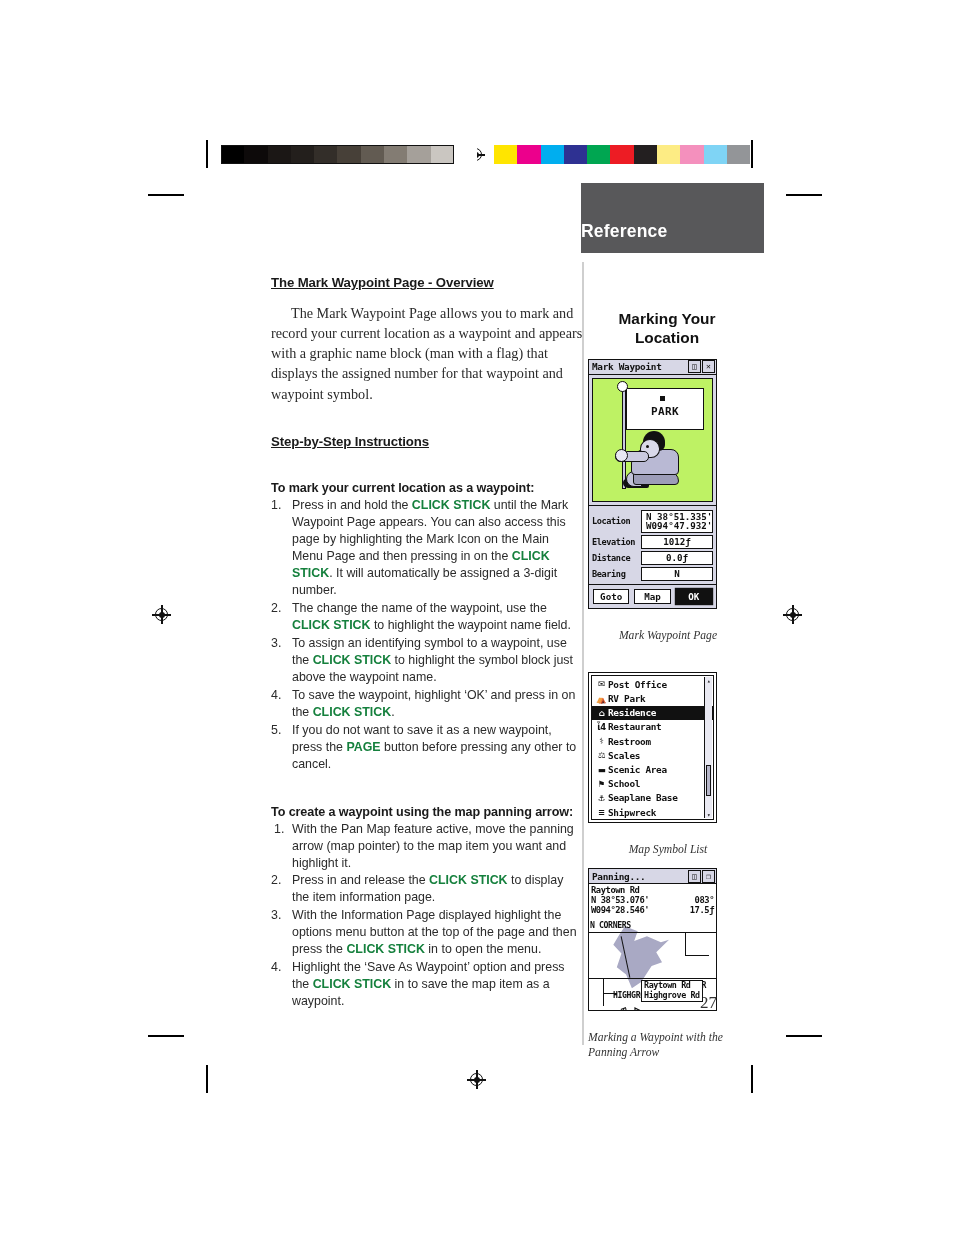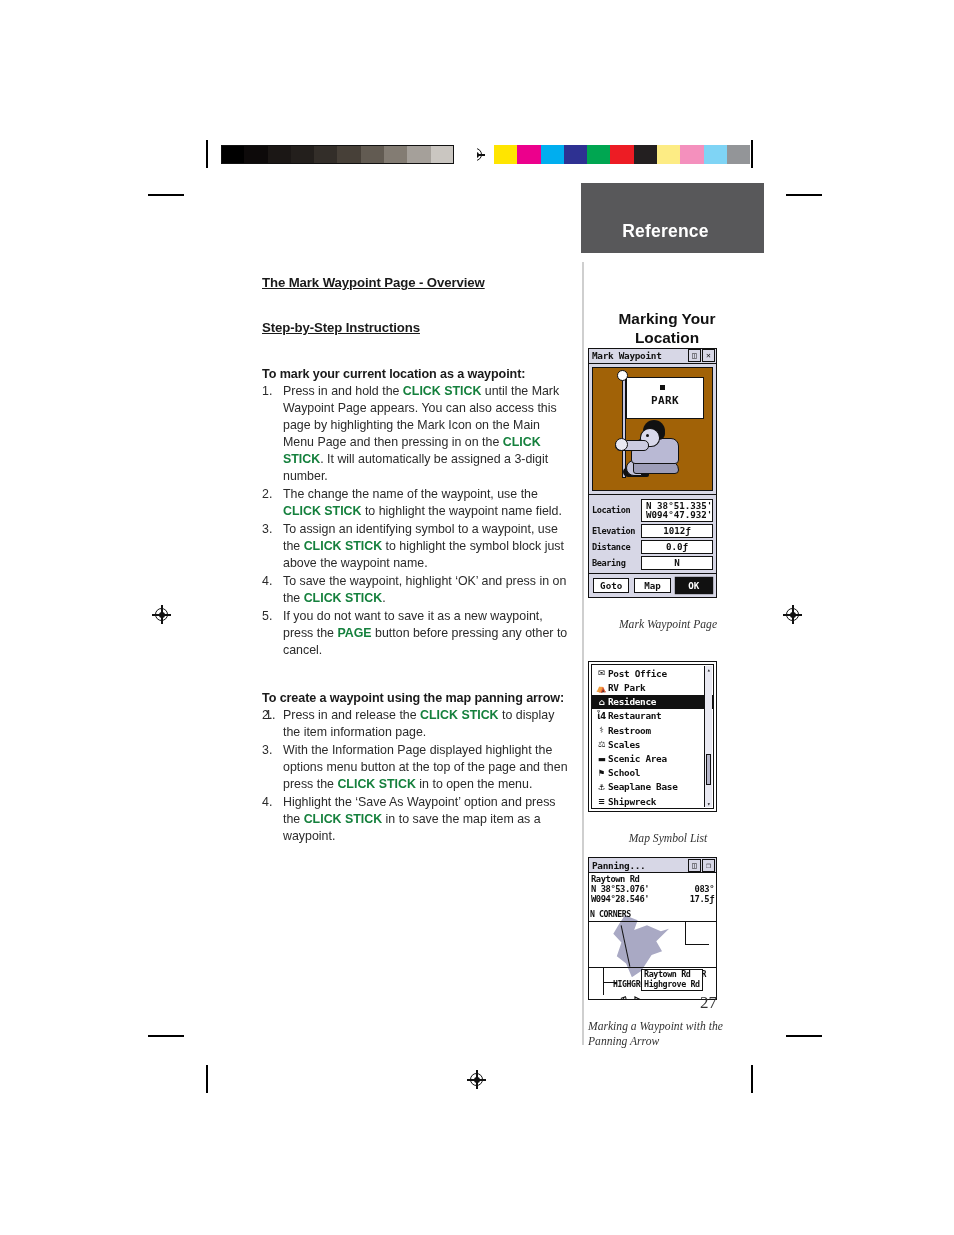--- a/index.html
+++ b/index.html
@@ -41,26 +41,26 @@
     border: 1px solid #111; box-sizing: border-box; pointer-events: none;
   }
 
   
   .ref-tab {
     position: absolute; left: 581px; top: 183px; width: 183px; height: 70px;
     background: #58585a;
   }
   .ref-tab span {
     position: absolute; left: 0; right: 14px; bottom: 11px;
-    text-align: center; color: #ffffff;
+    text-align: left; color: #ffffff;
     font-size: 17.5px; font-weight: bold; letter-spacing: .2px;
   }
 
   
-  .maincol { position: absolute; left: 262px; top: 275px; width: 312px; }
+  .maincol { position: absolute; left: 271px; top: 275px; width: 312px; }
   .hdr-underline {
     font-size: 13.2px; font-weight: bold; color: #1a1a1a;
     text-decoration: underline; letter-spacing: -.1px;
   }
   .serif-para {
     font-family: "Liberation Serif", serif;
     font-size: 14.2px; color: #2b2b2b; line-height: 1.42;
     text-indent: 20px; margin-top: 13px;
   }
   .sub-hdr { margin-top: 30px; }
@@ -120,21 +120,21 @@
   .tb-btn {
     width: 13px; height: 13px; margin-right: 1px;
     border: 1px solid #111; background: #d7d7e6;
     display: flex; align-items: center; justify-content: center;
     font-size: 8px; color: #111; box-sizing: border-box;
   }
 
   
   .mw-body { background: #d7d7e6; padding: 3px; }
   .mw-figure {
-    height: 122px; background: #a16207; border: 1.2px solid #111;
+    height: 122px; background: #bef264; border: 1.2px solid #111;
     position: relative; overflow: hidden;
   }
   .flagpole { position: absolute; left: 29px; top: 8px; width: 4px; height: 102px; background: #c9c9e2; border: 1.1px solid #111; box-sizing: border-box; }
   .flagknob { position: absolute; left: 24px; top: 2px; width: 11px; height: 11px; border: 1.4px solid #111; border-radius: 50%; background: #fff; box-sizing: border-box; }
   .flagbox { position: absolute; left: 33px; top: 9px; width: 78px; height: 42px; border: 1.3px solid #111; background: #fff; box-sizing: border-box; }
   .flagbox .dot { position: absolute; left: 33px; top: 7px; width: 5px; height: 5px; background: #111; }
   .flagbox .lbl { position: absolute; left: 0; right: 0; top: 16px; text-align: center; font-size: 11px; font-weight: bold; color: #111; letter-spacing: .4px; }
   .man-head { position: absolute; left: 50px; top: 52px; width: 22px; height: 20px; background: #111; border-radius: 11px 11px 6px 6px; }
   .man-face { position: absolute; left: 47px; top: 60px; width: 20px; height: 19px; background: #d9d9ea; border: 1.2px solid #111; border-radius: 50% 50% 45% 45%; box-sizing: border-box; }
   .man-eye { position: absolute; left: 53px; top: 66px; width: 3px; height: 3px; background: #111; border-radius: 50%; }
@@ -250,48 +250,49 @@
 <div class="colorbar-frame"></div>
 
 <div class="ref-tab">
   <span>Reference</span>
 </div>
 
 <div class="sb-divider"></div>
 
 <div class="maincol">
   <div class="hdr-underline">The Mark Waypoint Page - Overview</div>
+  <div class="serif-para">The Mark Waypoint Page allows you to mark and record your current location as a waypoint and  appears with a graphic name block (man with a flag) that displays the assigned number for that waypoint and waypoint symbol.</div>
   <div class="hdr-underline sub-hdr">Step-by-Step Instructions</div>
   <div id="procedures">
       <div class="proc-title">To mark your current location as a waypoint:</div>
       <ol class="steps">
         <li><span class="num">1.</span><span>Press in and hold the </span><span class="b">CLICK STICK</span><span> until the Mark Waypoint Page appears. You can also access this page by highlighting the Mark Icon on the Main Menu Page and then pressing in on the </span><span class="b">CLICK STICK</span><span>. It will automatically be assigned a 3-digit number.</span></li>
         <li><span class="num">2.</span><span>The change the name of the waypoint, use the </span><span class="b">CLICK STICK</span><span> to highlight the waypoint name field.</span></li>
         <li><span class="num">3.</span><span>To assign an identifying symbol to a waypoint, use the </span><span class="b">CLICK STICK</span><span> to highlight the symbol block just above the waypoint name.</span></li>
         <li><span class="num">4.</span><span>To save the waypoint, highlight ‘OK’ and press in on the </span><span class="b">CLICK STICK</span><span>.</span></li>
         <li><span class="num">5.</span><span>If you do not want to save it as a new waypoint, press the </span><span class="b">PAGE</span><span> button before pressing any other to cancel.</span></li>
       </ol>
       <div class="proc-title">To create a waypoint using the map panning arrow:</div>
       <ol class="steps">
-        <li class="tight-num"><span class="num">1.</span></li>
+        <li class="tight-num"><span class="num">1.</span><span>With the Pan Map feature active, move the panning arrow (map pointer) to the map item you want and highlight it.</span></li>
         <li><span class="num">2.</span><span>Press in and release the </span><span class="b">CLICK STICK</span><span> to display the item information page.</span></li>
         <li><span class="num">3.</span><span>With the Information Page displayed highlight the options menu button at the top of the page and then press the </span><span class="b">CLICK STICK</span><span> in to open the menu.</span></li>
         <li><span class="num">4.</span><span>Highlight the ‘Save As Waypoint’ option and press the </span><span class="b">CLICK STICK</span><span> in to save the map item as a waypoint.</span></li>
       </ol>
     </div>
 </div>
 
 <div class="sidebar">
 
   <div class="sb-heading">
     <div>Marking Your</div>
     <div>Location</div>
   </div>
 
-  <div class="gps" style="">
+  <div class="gps" style="margin-top:11px;">
     <div class="gps-title">
       <div class="t">Mark Waypoint</div>
       <div class="tb-btn">◫</div>
       <div class="tb-btn">✕</div>
     </div>
     <div class="mw-body">
       <div class="mw-figure">
         <div class="flagbox">
           <div class="dot"></div>
           <div class="lbl">PARK</div>

